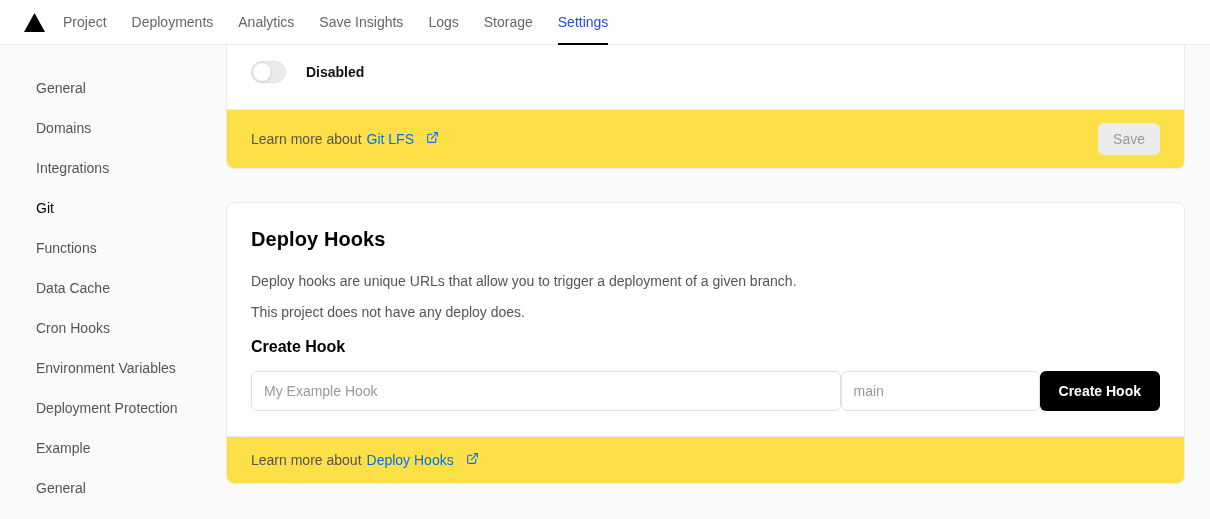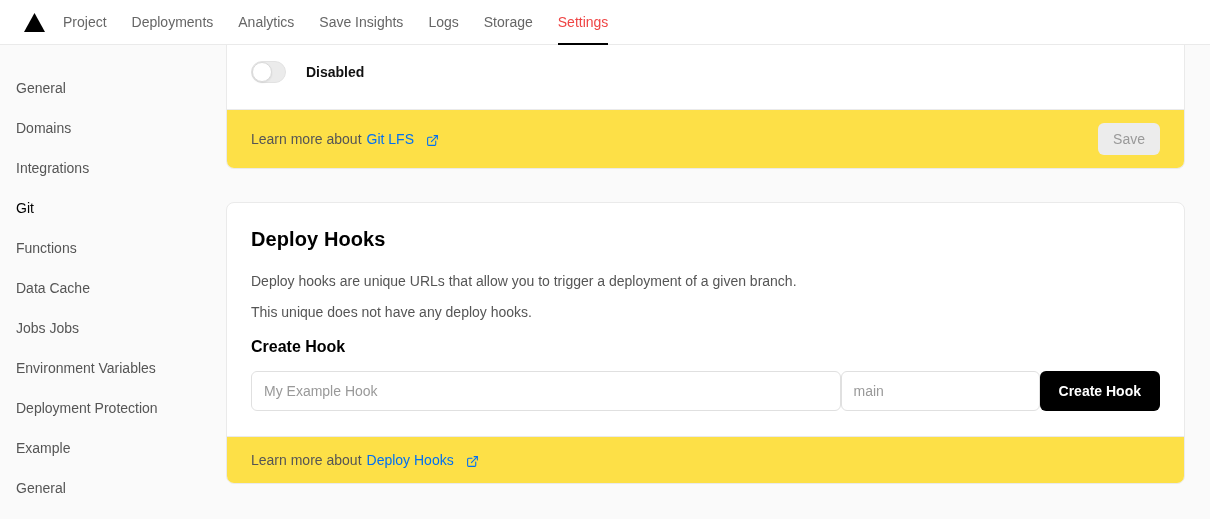--- a/index.html
+++ b/index.html
@@ -34,21 +34,21 @@
   }
   .nav-item {
     display: flex;
     align-items: center;
     color: #666;
     font-size: 14px;
     cursor: pointer;
     position: relative;
     text-decoration: none;
   }
-  .nav-item.active { color: #ef4444; }
+  .nav-item.active { color: #1d4ed8; }
   .nav-item.active::after {
     content: "";
     position: absolute;
     left: 0; right: 0; bottom: -1px;
     height: 2px;
     background: #000;
   }
 
   
   .page {
@@ -58,21 +58,21 @@
   }
   .sidebar {
     width: 226px;
     flex: 0 0 226px;
     padding-top: 23px;
   }
   .side-item {
     height: 40px;
     display: flex;
     align-items: center;
-    padding-left: 16px;
+    padding-left: 36px;
     color: #555;
     font-size: 14px;
     cursor: pointer;
   }
   .side-item.active { color: #000; }
   .main {
     flex: 1;
     margin-right: 25px;
     min-width: 0;
   }
@@ -98,21 +98,21 @@
   .footer-note {
     display: inline-flex;
     align-items: center;
     gap: 5px;
     color: #555;
     font-size: 14px;
   }
   .link {
     color: #0070f3;
     display: inline-flex;
-    align-items: flex-end;
+    align-items: flex-start;
     gap: 12px;
     cursor: pointer;
     text-decoration: none;
   }
   .ext-icon { display: inline-block; }
 
   
   .lfs-body { padding: 16px 24px 26px; }
   .toggle-row { display: flex; align-items: center; gap: 20px; }
   .switch {
@@ -232,21 +232,21 @@
 </header>
 
 <div class="page">
   <aside class="sidebar">
     <div class="side-item">General</div>
     <div class="side-item">Domains</div>
     <div class="side-item">Integrations</div>
     <div class="side-item active">Git</div>
     <div class="side-item">Functions</div>
     <div class="side-item">Data Cache</div>
-    <div class="side-item">Jobs Jobs</div>
+    <div class="side-item">Cron Hooks</div>
     <div class="side-item">Environment Variables</div>
     <div class="side-item">Deployment Protection</div>
     <div class="side-item">Example</div>
     <div class="side-item">General</div>
   </aside>
 
   <main class="main">
 
     <section class="card cut-top">
       <div class="lfs-body">
@@ -270,21 +270,21 @@
           </a>
         </span>
         <button class="btn-save">Save</button>
       </div>
     </section>
 
     <section class="card hooks-card">
       <div class="hooks-body">
         <h2 class="hooks-title">Deploy Hooks</h2>
         <p class="hooks-desc">Deploy hooks are unique URLs that allow you to trigger a deployment of a given branch.</p>
-        <p class="hooks-empty">This unique does not have any deploy hooks.</p>
+        <p class="hooks-empty">This project does not have any deploy does.</p>
         <h3 class="create-heading">Create Hook</h3>
         <div class="form-row">
           <input type="text" class="text-input input-name" placeholder="My Example Hook" style="">
           <input type="text" class="text-input input-branch" placeholder="main" style="">
           <button class="btn-primary">Create Hook</button>
         </div>
       </div>
       <div class="card-footer hooks-footer">
         <span class="footer-note">
           <span>Learn more about</span>

